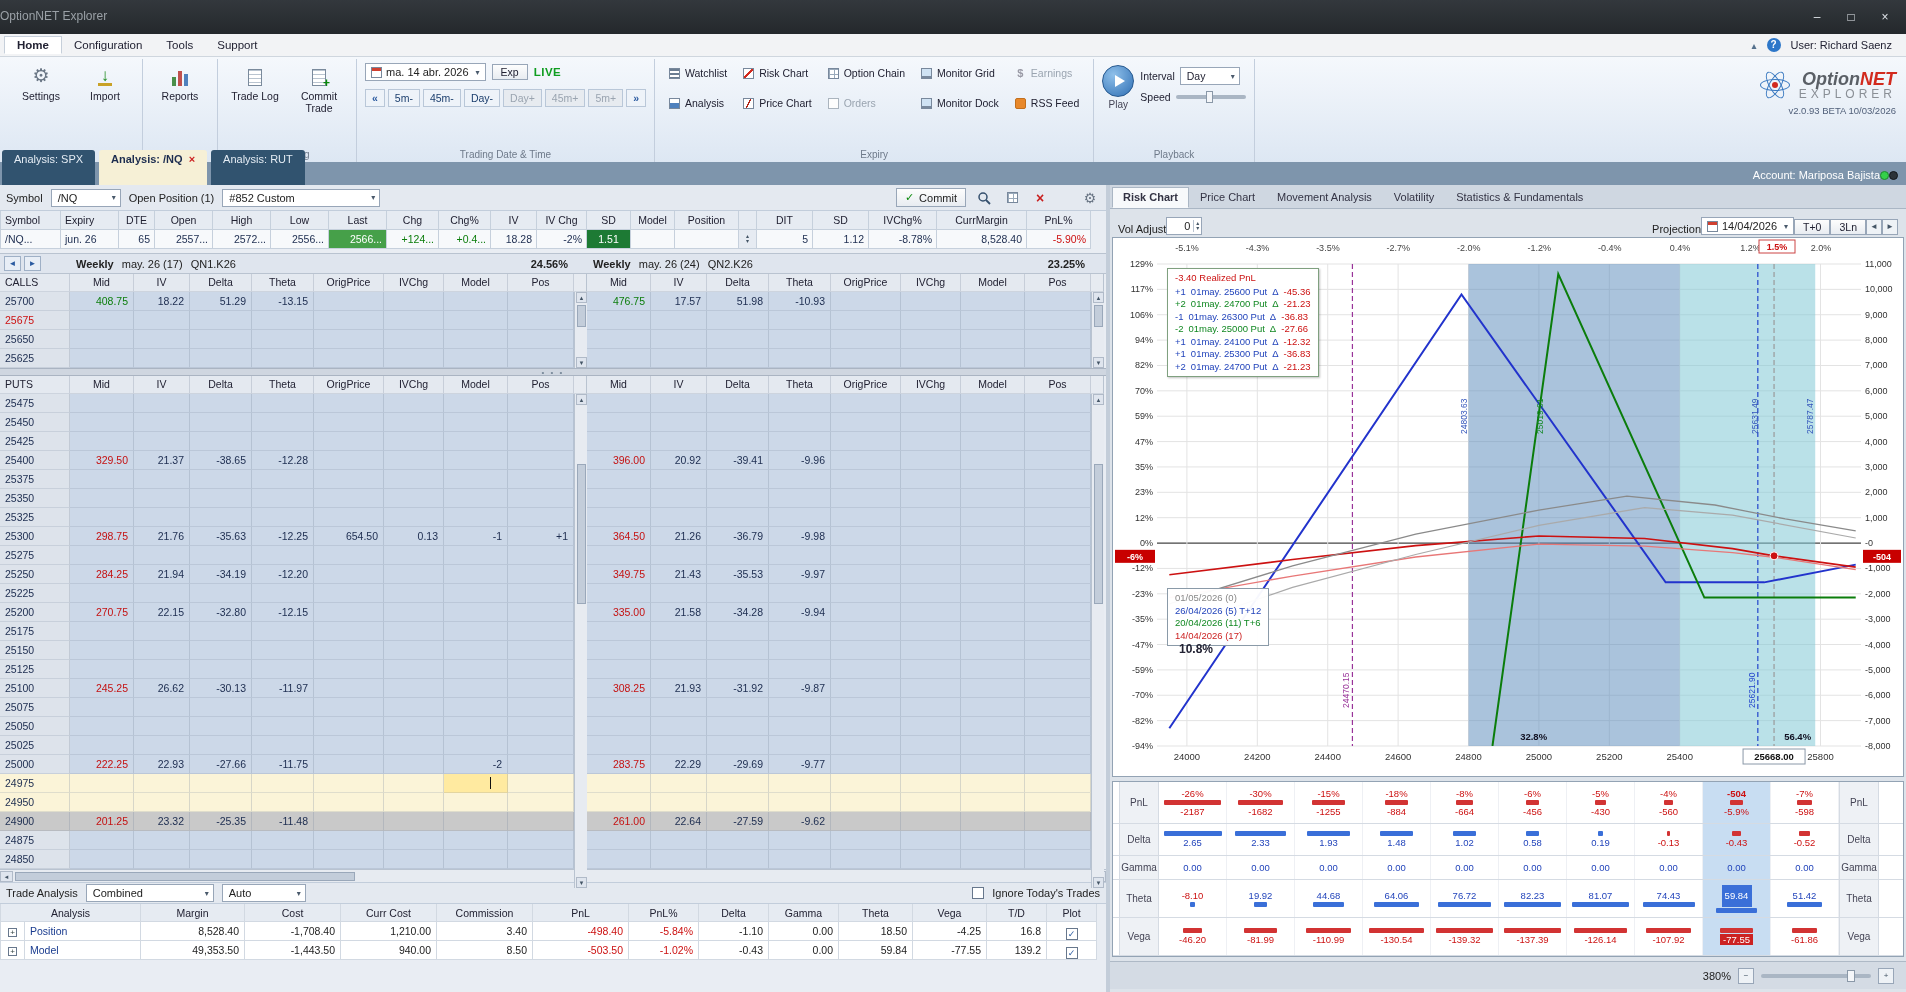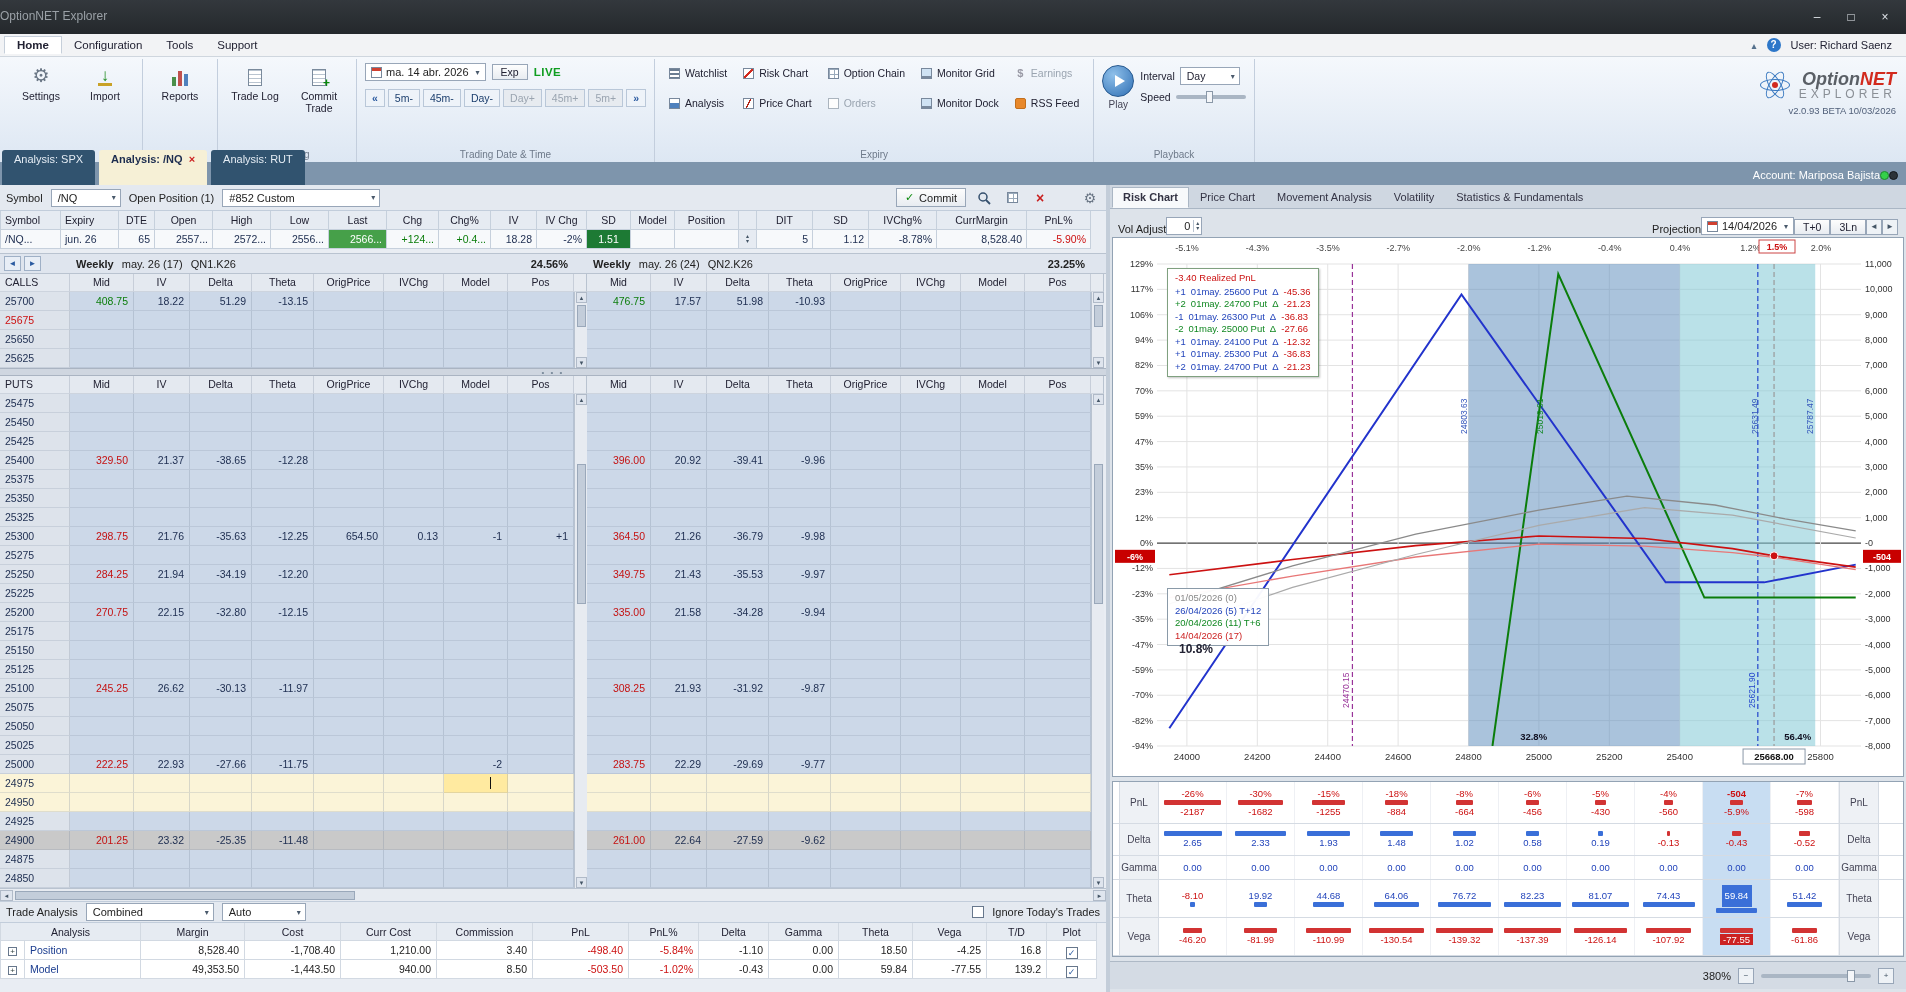--- a/index.html
+++ b/index.html
@@ -1071,41 +1071,20 @@
               <div class="cc num"></div>
               <div class="cc num"></div>
               <div class="cc num"></div>
               <div class="cc num"></div>
               <div class="cc num"></div>
               <div class="cc num"></div>
               <div class="cc gap"></div>
             </div>
             <div class="crow selected">
               <div class="cc strike">24950</div>
-              <div class="cc num"></div>
-              <div class="cc num"></div>
-              <div class="cc num"></div>
-              <div class="cc num"></div>
-              <div class="cc num"></div>
-              <div class="cc num"></div>
-              <div class="cc num"></div>
-              <div class="cc num"></div>
-              <div class="cc gap"></div>
-              <div class="cc num"></div>
-              <div class="cc num"></div>
-              <div class="cc num"></div>
-              <div class="cc num"></div>
-              <div class="cc num"></div>
-              <div class="cc num"></div>
-              <div class="cc num"></div>
-              <div class="cc num"></div>
-              <div class="cc gap"></div>
-            </div>
-            <div class="crow">
-              <div class="cc strike">24925</div>
               <div class="cc num"></div>
               <div class="cc num"></div>
               <div class="cc num"></div>
               <div class="cc num"></div>
               <div class="cc num"></div>
               <div class="cc num"></div>
               <div class="cc num"></div>
               <div class="cc num"></div>
               <div class="cc gap"></div>
               <div class="cc num"></div>

